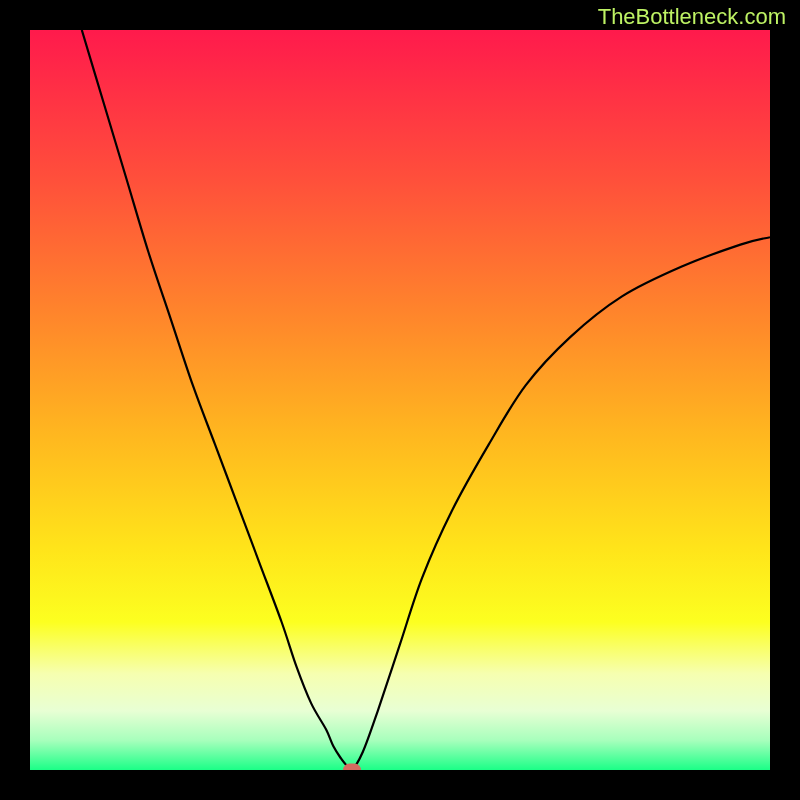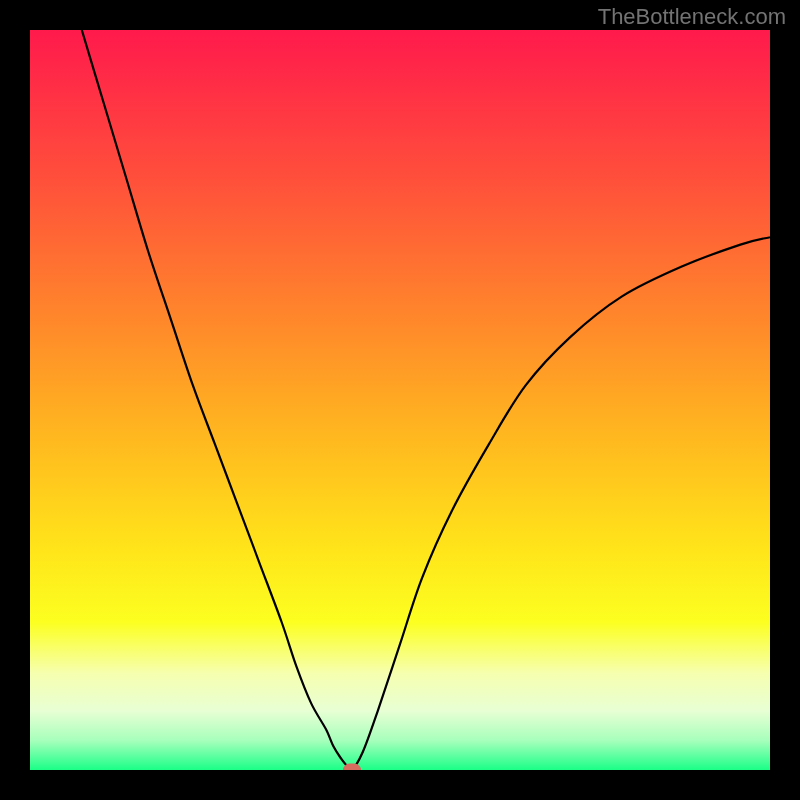--- a/index.html
+++ b/index.html
@@ -23,21 +23,21 @@
     left: 30px;
     top: 30px;
     width: 740px;
     height: 740px;
     overflow: hidden;
   }
   .watermark {
     position: absolute;
     top: 4px;
     right: 14px;
-    color: #737373;
+    color: #bef264;
     font-family: Arial, Helvetica, sans-serif;
     font-size: 22px;
     font-weight: 400;
     z-index: 20;
   }
   svg.curve {
     position: absolute;
     left: 0;
     top: 0;
     width: 740px;

